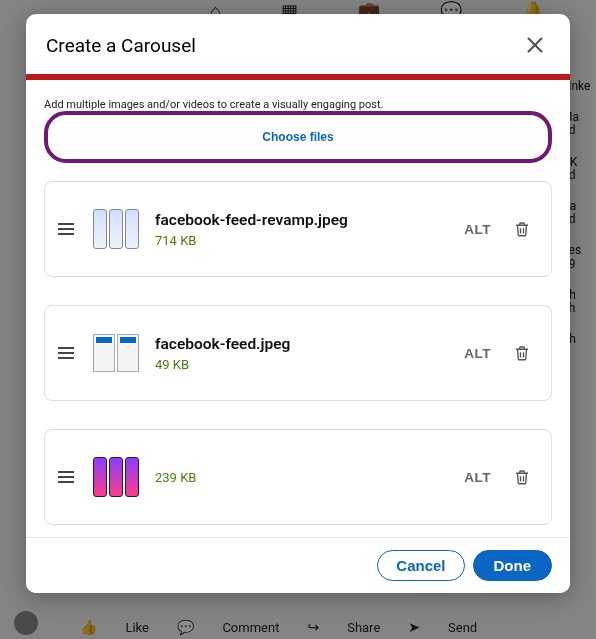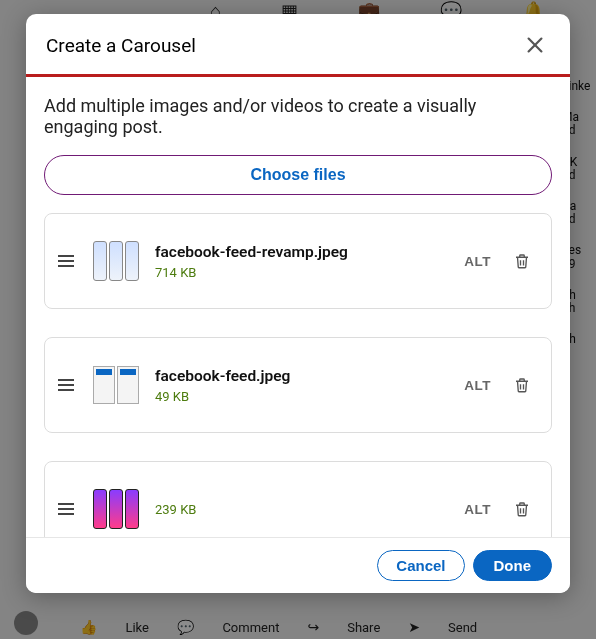--- a/index.html
+++ b/index.html
@@ -24,33 +24,33 @@
     left: 26px; right: 26px; top: 14px; bottom: 46px;
     background: #fff;
     border-radius: 10px;
     box-shadow: 0 4px 24px rgba(0,0,0,0.3);
     display: flex; flex-direction: column;
     overflow: hidden;
   }
   .modal-header {
     display:flex; align-items:center; justify-content:space-between;
     padding: 16px 20px 14px 20px;
-    border-bottom: 3px solid #b91c1c;
+    border-bottom: 6px solid #b91c1c;
   }
   .modal-title { font-size: 19px; font-weight: 400; color:#000; }
   .close-btn { background:none; border:none; cursor:pointer; color:#555; padding:4px; }
   .close-btn svg { width:22px; height:22px; display:block; }
 
   .modal-body {
     flex:1; overflow-y:auto; padding: 18px 18px 0 18px;
   }
-  .subtitle { font-size:18px; color:#222; margin-bottom:18px; }
+  .subtitle { font-size:11px; color:#222; }
   .choose-btn {
-    width:100%; border:1px solid #701a75; color:#0a66c2; background:#fff;
-    border-radius: 22px; height:40px; font-size:16px; font-weight:600;
+    width:100%; border:4px solid #701a75; color:#0a66c2; background:#fff;
+    border-radius: 22px; height:52px; font-size:12px; font-weight:600;
     cursor:pointer; margin-bottom:18px;
   }
 
   .file-card {
     border:1px solid #dcdcdc; border-radius:8px;
     margin-bottom:28px; padding: 18px 14px 18px 10px;
     display:flex; align-items:center; gap:12px;
     min-height: 96px;
   }
   .drag-handle { width:22px; display:flex; justify-content:center; cursor:grab; color:#444; }

